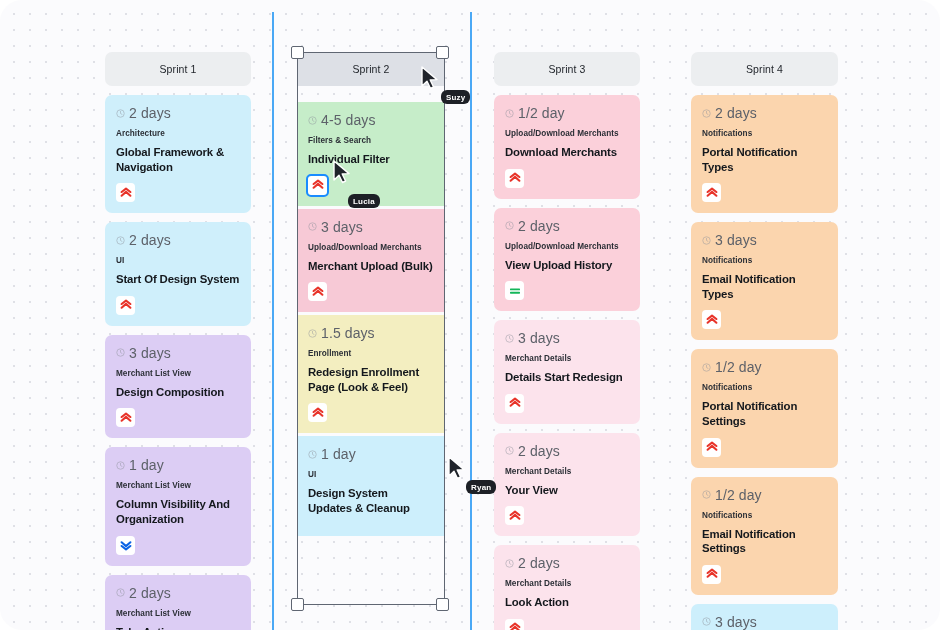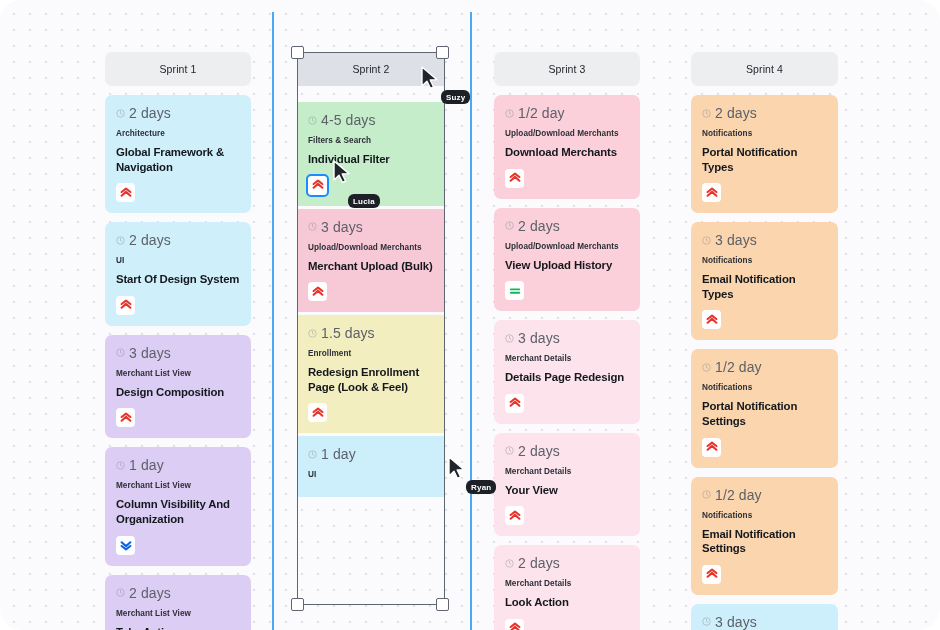--- a/index.html
+++ b/index.html
@@ -322,20 +322,21 @@
         </div>
         <div class="card" style="background: rgb(205, 239, 252);">
           <div class="meta">
             <svg class="clock-icon" viewBox="0 0 12 12">
               <circle cx="6" cy="6" r="5" fill="none" stroke="#8d919a" stroke-width="1.1"></circle>
               <path d="M6 3.2 L6 6 L8 7.2" fill="none" stroke="#8d919a" stroke-width="1.1" stroke-linecap="round"></path>
             </svg>
             <span class="meta-text">1 day</span>
           </div>
           <div class="epic">UI</div>
+          <div class="title">Design System Updates &amp; Cleanup</div>
         </div>
       </div>
       <div class="column col-3">
         <div class="sprint-header">Sprint 3</div>
         <div class="card" style="background: rgb(251, 208, 218);">
           <div class="meta">
             <svg class="clock-icon" viewBox="0 0 12 12">
               <circle cx="6" cy="6" r="5" fill="none" stroke="#8d919a" stroke-width="1.1"></circle>
               <path d="M6 3.2 L6 6 L8 7.2" fill="none" stroke="#8d919a" stroke-width="1.1" stroke-linecap="round"></path>
             </svg>
@@ -369,21 +370,21 @@
         </div>
         <div class="card" style="background: rgb(252, 227, 236);">
           <div class="meta">
             <svg class="clock-icon" viewBox="0 0 12 12">
               <circle cx="6" cy="6" r="5" fill="none" stroke="#8d919a" stroke-width="1.1"></circle>
               <path d="M6 3.2 L6 6 L8 7.2" fill="none" stroke="#8d919a" stroke-width="1.1" stroke-linecap="round"></path>
             </svg>
             <span class="meta-text">3 days</span>
           </div>
           <div class="epic">Merchant Details</div>
-          <div class="title">Details Page Redesign</div>
+          <div class="title">Details Start Redesign</div>
           <span class="prio">
             <svg width="12" height="12" viewBox="0 0 12 12">
               <path d="M1.6 8.7 L6 4.9 L10.4 8.7" fill="none" stroke="#e8342a" stroke-width="2.1" stroke-linecap="round" stroke-linejoin="round"></path>
               <path d="M1.6 5.0 L6 1.7 L10.4 5.0" fill="none" stroke="#e8342a" stroke-width="2.1" stroke-linecap="round" stroke-linejoin="round"></path>
             </svg>
           </span>
         </div>
         <div class="card" style="background: rgb(252, 227, 236);">
           <div class="meta">
             <svg class="clock-icon" viewBox="0 0 12 12">

